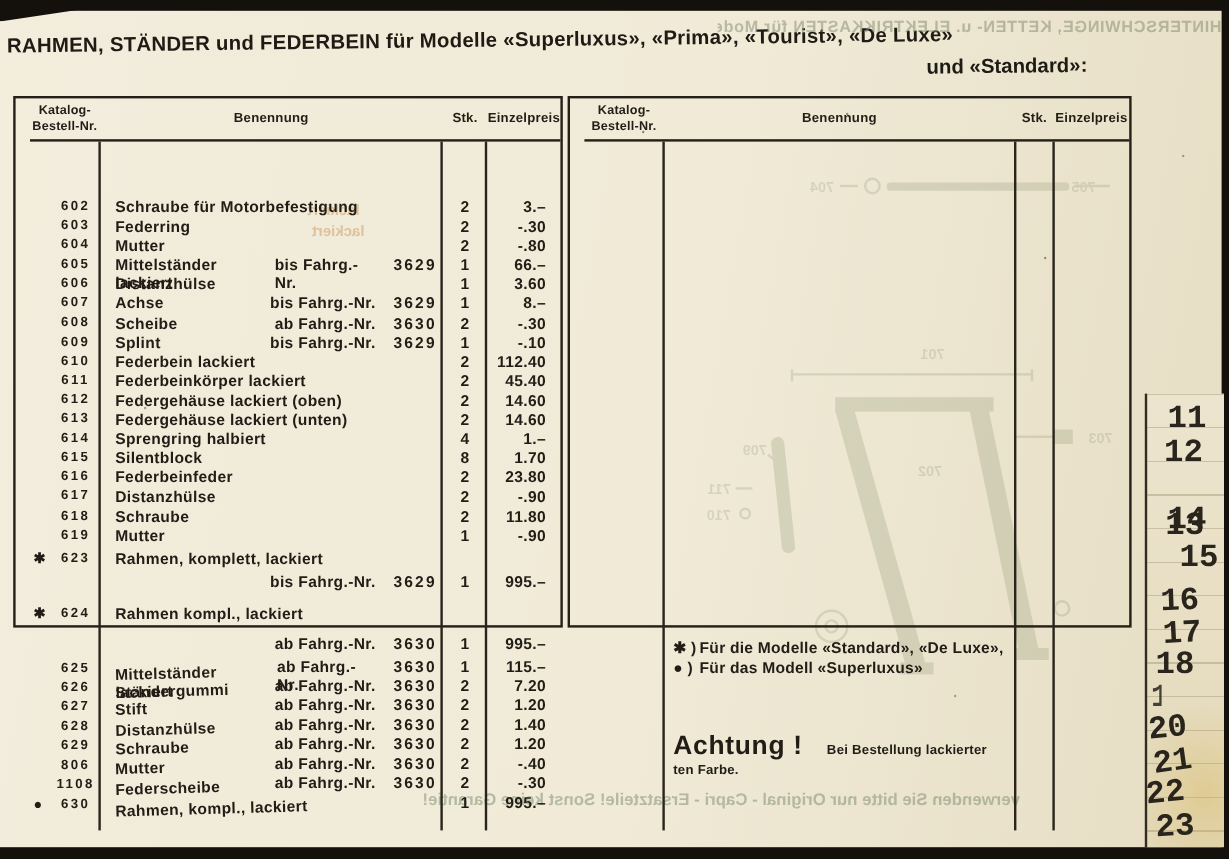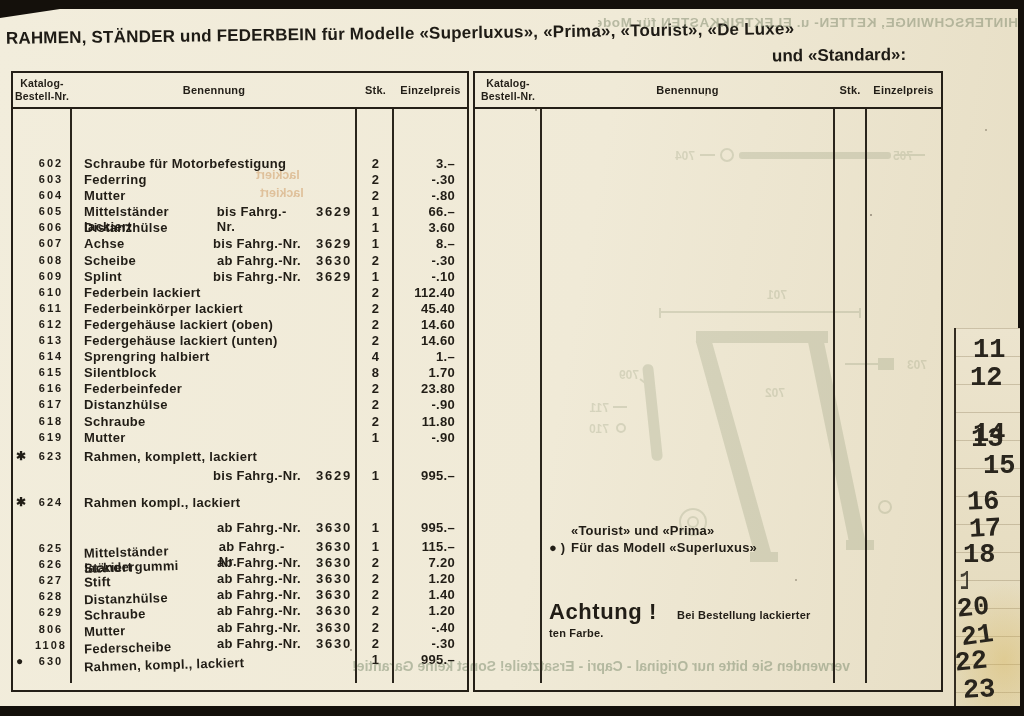--- a/index.html
+++ b/index.html
@@ -8,22 +8,22 @@
   .page{position:absolute;left:0;top:9px;width:1018px;height:697px;
         background:linear-gradient(100deg,#f2edDC 0%,#f0ead7 55%,#e6ddc3 100%);}
   .corner-wedge{position:absolute;left:0;top:0;width:120px;height:18px;background:#14100b;
         clip-path:polygon(0 0,100% 0,0 100%);}
   
   .title-block{position:absolute;left:6px;top:14px;width:952px;transform:rotate(-0.7deg);
         color:#1e1b15;font-weight:bold;}
   .title-l1{font-size:17px;letter-spacing:.2px;white-space:nowrap;}
   .title-l2{font-size:17px;text-align:right;padding-right:52px;margin-top:7px;}
   
-  .cat-table{position:absolute;top:62px;height:621px;border:2.5px solid #241f17;
-        background:transparent;box-sizing:border-box;}
+  .cat-table{position:absolute;top:71px;height:443px;border:2.5px solid #241f17;
+        background:transparent;box-sizing:border-box;padding-left:12px;}
   #left-table{left:11px;width:458px;}
   #right-table{left:473px;width:470px;}
   .thead{height:34px;display:flex;align-items:center;border-bottom:2.5px solid #241f17;
         font-weight:bold;color:#221e17;text-align:center;}
   .hc{font-size:11px;letter-spacing:.2px;}
   .hc-no{white-space:pre-line;font-size:10.5px;line-height:1.25;}
   #left-table .hc-no{width:58px;} #left-table .hc-name{width:286px;}
   #left-table .hc-qty{width:37px;} #left-table .hc-price{flex:1;}
   #right-table .hc-no{width:66px;} #right-table .hc-name{width:293px;}
   #right-table .hc-qty{width:32px;} #right-table .hc-price{flex:1;}
@@ -475,21 +475,21 @@
       <div class="hc hc-qty">Stk.</div>
       <div class="hc hc-price">Einzelpreis</div>
     </div>
     <div class="tbody">
       <div class="vline" style="left:65px"></div>
       <div class="vline" style="left:358px"></div>
       <div class="vline" style="left:390px"></div>
       <div class="rows" id="right-rows"></div>
 
       <div class="legend">
-        <div><span class="lsym"></span><span>«Tourist» und «Prima»</span></div>
+        <div><span class="lsym">✱ )</span><span>Für die Modelle «Standard», «De Luxe»,</span></div>
         <div><span class="lsym">● )</span><span>Für das Modell «Superluxus»</span></div>
       </div>
 
       <div class="attention">
         <div class="att-line1">
           <span class="att-title">Achtung !</span>
           <span class="att-text">Bei Bestellung lackierter</span>
         </div>
         <div class="att-l3">ten Farbe.</div>
       </div>

